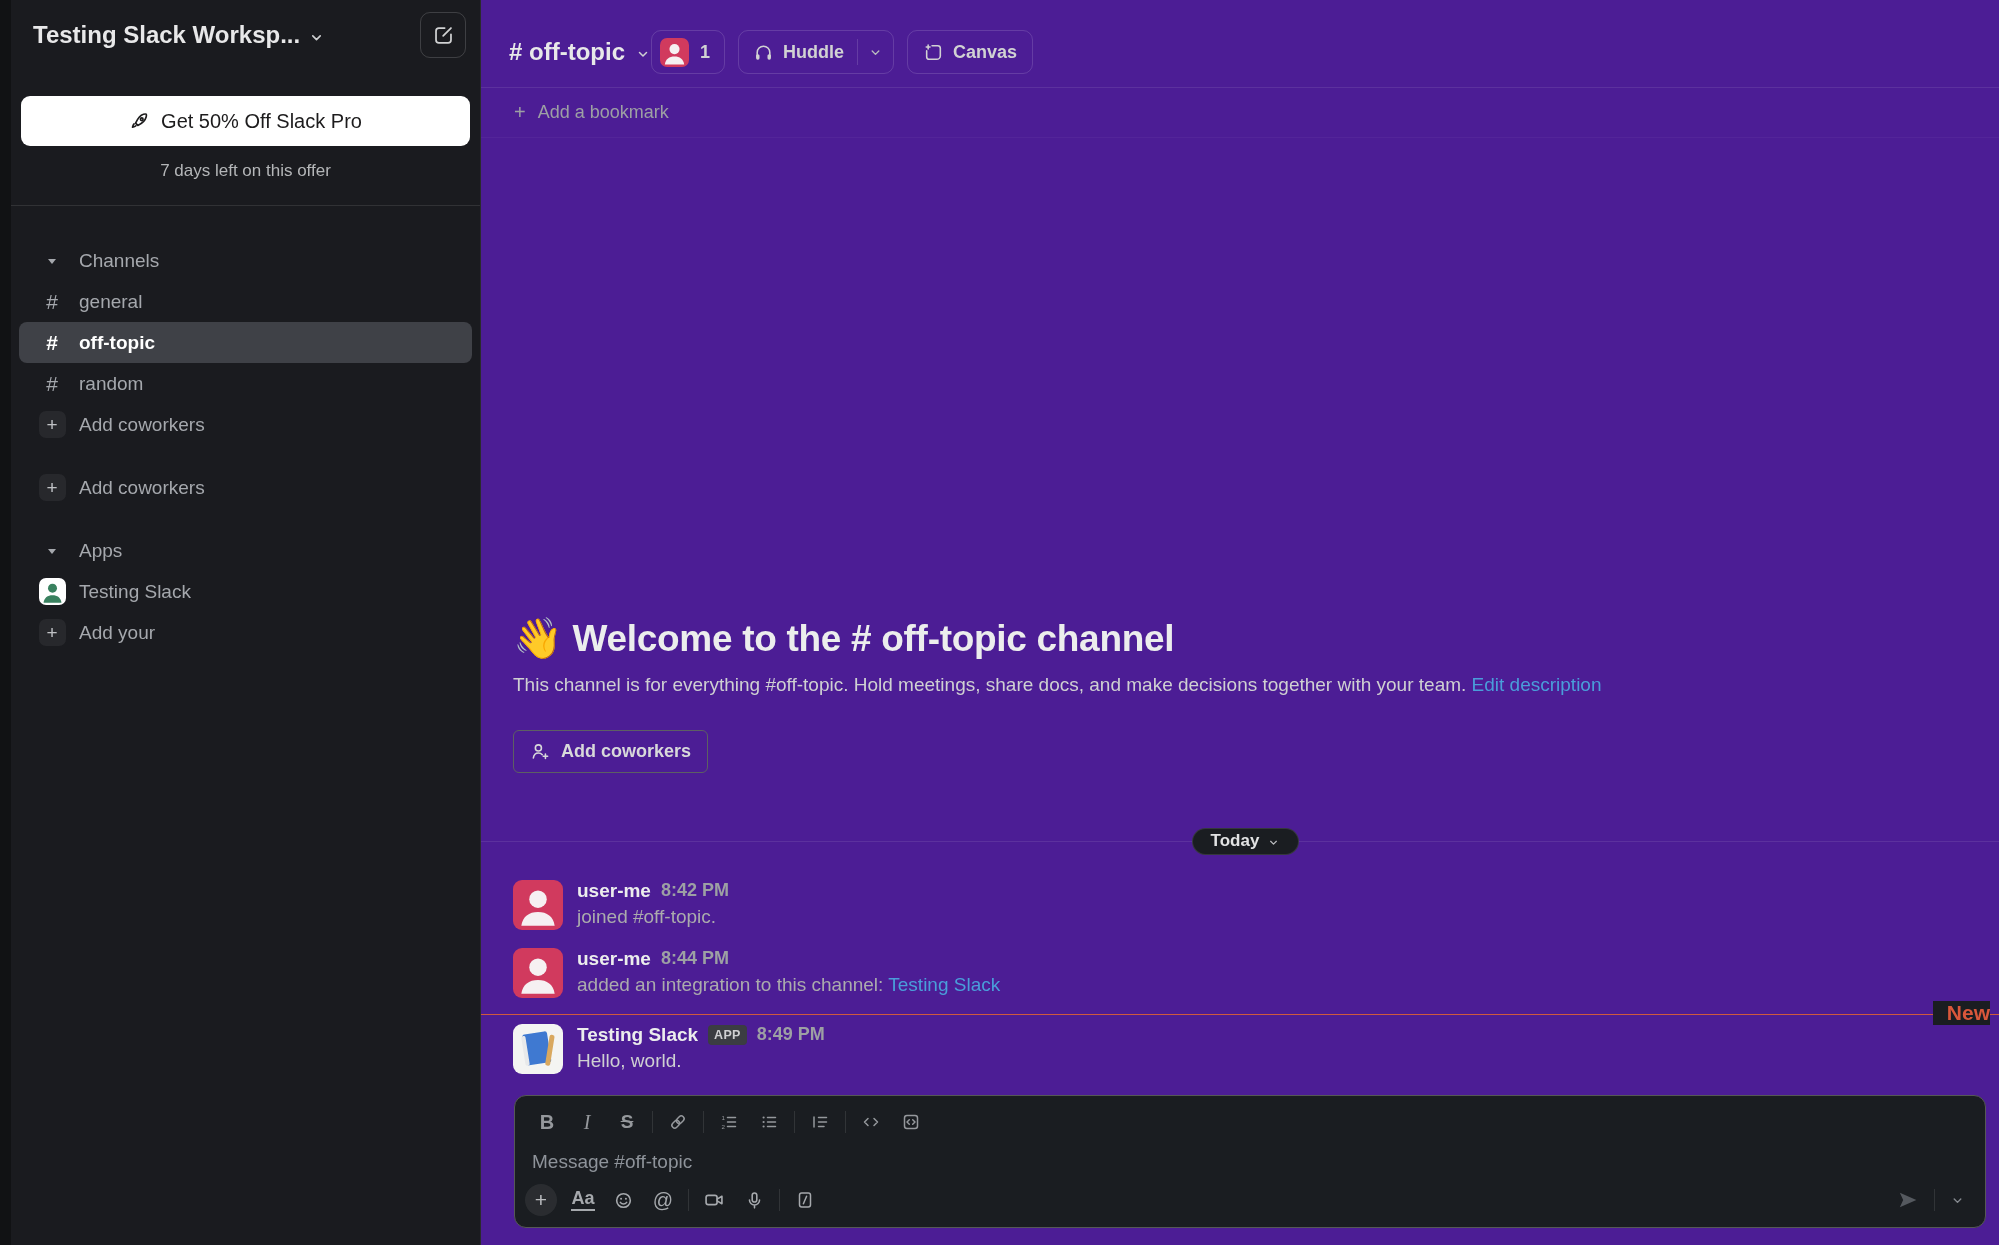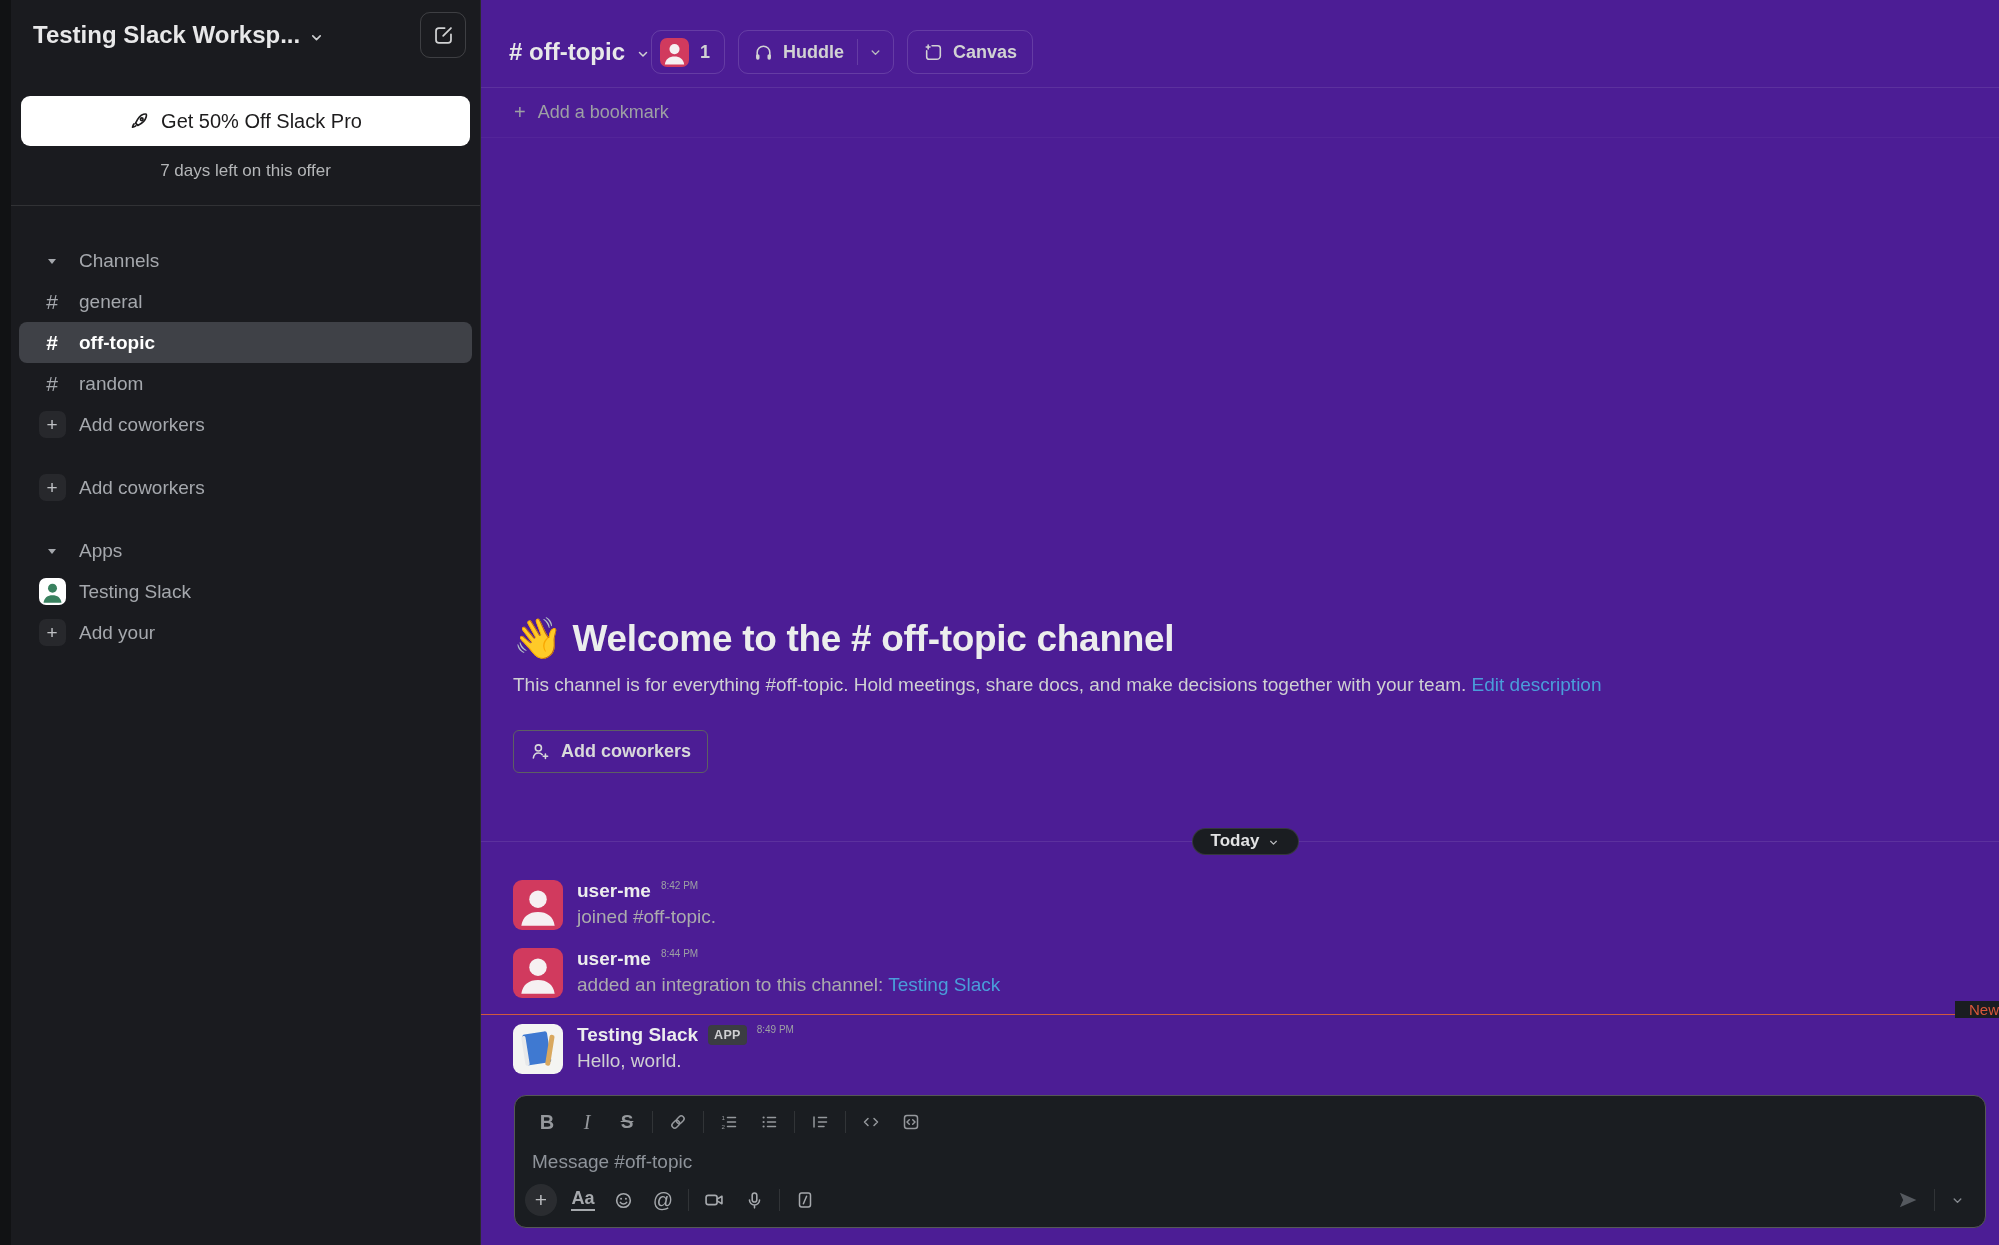--- a/index.html
+++ b/index.html
@@ -69,27 +69,27 @@
   .date-divider::before { content:""; position:absolute; left:0; right:0; top:50%; height:1px; background:rgba(255,255,255,0.09); }
   .date-pill { position:relative; background:#1a1d21; border:1px solid rgba(255,255,255,0.12); border-radius:24px; height:27px; padding:0 18px; display:flex; align-items:center; gap:8px; font-size:17px; font-weight:700; color:#e2e3e4; cursor:pointer; }
   .date-chev { color:#b9bbbe; margin-top:2px; }
 
   .msg-list { margin-top:8px; }
   .msg-row { display:flex; gap:14px; padding:9px 32px; }
   .msg-avatar { width:50px; height:50px; border-radius:9px; flex:none; overflow:hidden; position:relative; background:#d13a5e; }
   .msg-avatar.app-av { background:#f4f4f2; }
   .msg-head { display:flex; align-items:flex-start; gap:10px; }
   .msg-author { font-size:19px; font-weight:800; color:#eceded; cursor:pointer; }
-  .msg-time { font-size:10px; color:#9da0a4; cursor:pointer; }
+  .msg-time { font-size:18px; color:#9da0a4; cursor:pointer;font-weight:bold; }
   .app-badge { align-self:center; background:#3b3d42; color:#cfd0d2; font-size:12.5px; font-weight:700; letter-spacing:0.3px; padding:3px 6px; border-radius:4px; }
   .msg-body { margin-top:4px; font-size:19px; color:#cfd0d2; }
   .msg-body.muted { color:#ababad; }
 
   .new-divider { position:relative; height:1px; background:#cf5a3d; margin:7px 0 0 0; }
-  .new-label { position:absolute; right:11px; top:-13px; background:#1a1d21; padding-left:14px; color:#d9573b; font-size:15px; font-weight:400; }
+  .new-label { position:absolute; right:20px; top:-13px; background:#1a1d21; padding-left:14px; color:#d9573b; font-size:21px; font-weight:700; }
 
   
   .composer { flex:none; margin:12px 24px 17px 33px; border:1px solid #565856; border-radius:12px; background:#1a1d21; }
   .fmt-bar { display:flex; align-items:center; padding:9px 12px 2px; color:#95989c; }
   .tool-btn { width:40px; height:34px; display:flex; align-items:center; justify-content:center; border-radius:6px; cursor:pointer; }
   .tool-sep { width:1px; height:22px; background:rgba(255,255,255,0.1); margin:0 5px; }
   .glyph-b { font-size:20px; font-weight:800; }
   .glyph-i { font-size:20px; font-style:italic; font-family:"Liberation Serif","DejaVu Serif",serif; }
   .glyph-s { font-size:19px; text-decoration:line-through; font-weight:600; }
   .msg-input { padding:10px 17px 6px; font-size:19px; color:#8e939a; min-height:34px; cursor:text; }

